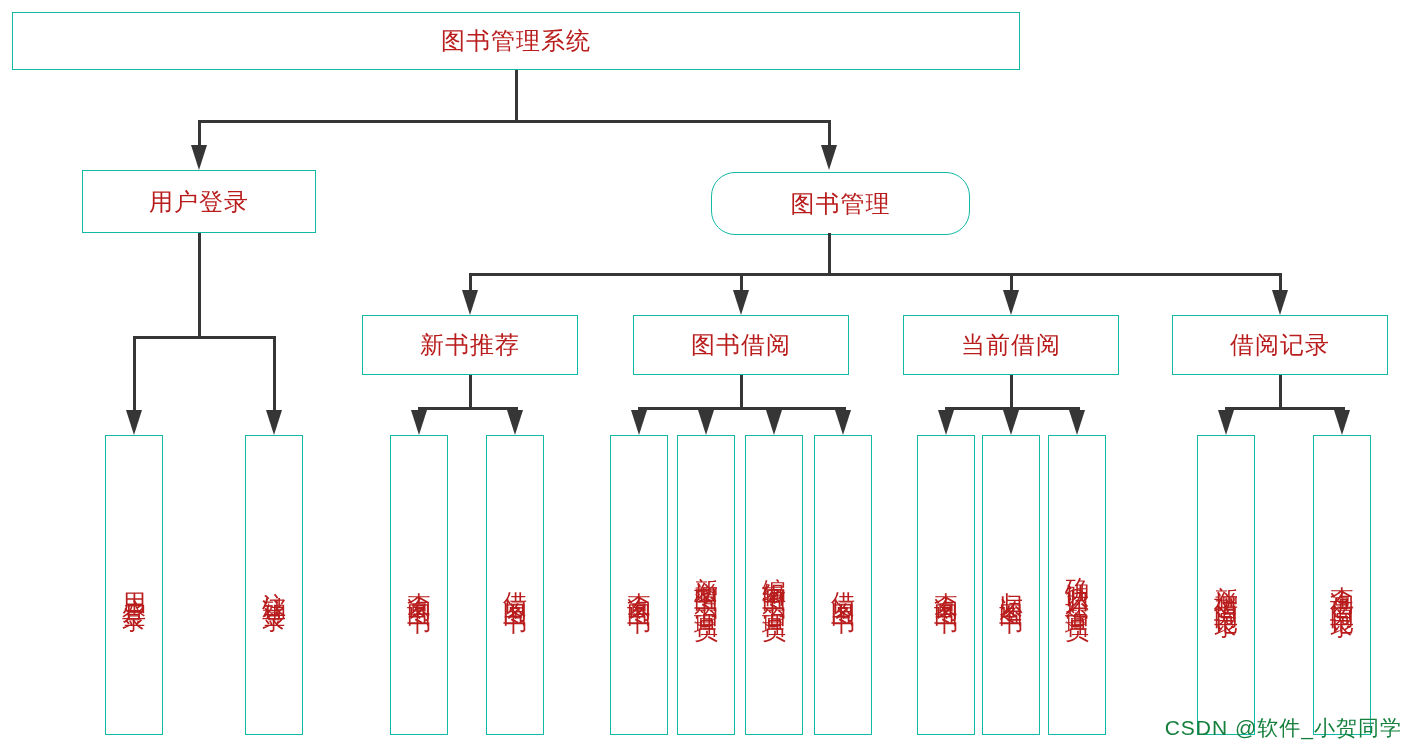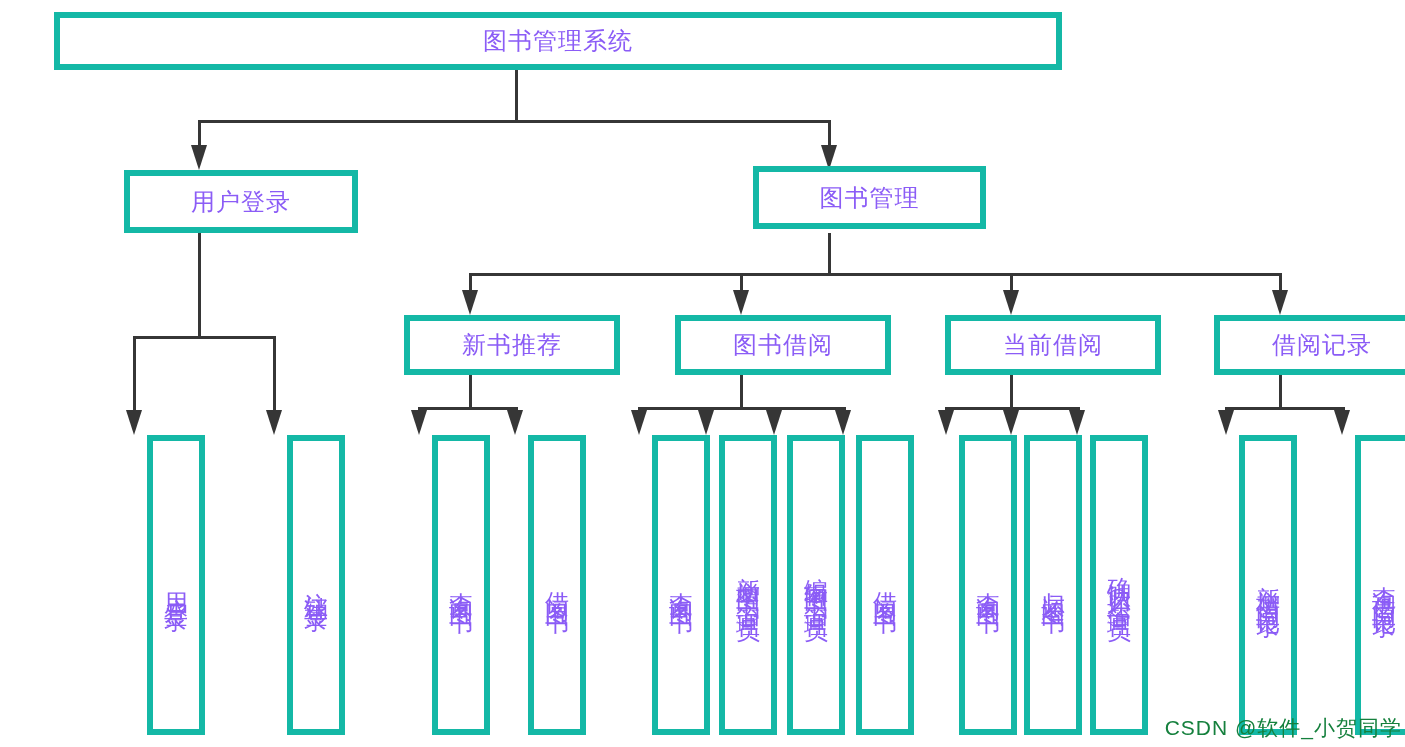--- a/index.html
+++ b/index.html
@@ -8,30 +8,29 @@
     width: 1405px;
     height: 747px;
     background: #ffffff;
     font-family: "Liberation Sans", "DejaVu Sans", sans-serif;
     color: #2e2e2e;
     overflow: hidden;
   }
   .box {
     position: absolute;
     background: #ffffff;
-    border: 6px solid #14b8a6;
+    border: 1px solid #14b8a6;
     box-sizing: border-box;
     display: flex;
     align-items: center;
     justify-content: center;
     font-size: 24px;
     letter-spacing: 1px;
-    color: #8b5cf6;
+    color: #b91c1c;
     white-space: nowrap;
-    margin-left: 42px;
   }
   .vbox {
     writing-mode: vertical-rl;
     text-orientation: mixed;
     font-size: 24px;
     letter-spacing: 6px;
     white-space: normal;
   }
   .line {
     position: absolute;
@@ -62,21 +61,21 @@
   <div class="box" style="left:12px; top:12px; width:1008px; height:58px;">图书管理系统</div>
 
   <div class="line" style="left:515px; top:70px; width:3px; height:53px;"></div>
   <div class="line" style="left:198px; top:120px; width:633px; height:3px;"></div>
   <div class="line" style="left:198px; top:120px; width:3px; height:28px;"></div>
   <div class="line" style="left:828px; top:120px; width:3px; height:28px;"></div>
   <div class="arr" style="left:191px; top:145px;"></div>
   <div class="arr" style="left:821px; top:145px;"></div>
 
   <div class="box" style="left:82px; top:170px; width:234px; height:63px;">用户登录</div>
-  <div class="box" style="left:711px; top:166px; width:233px; height:63px;">图书管理</div>
+  <div class="box" style="left:711px; top:172px; width:259px; height:63px;border-radius:24px;">图书管理</div>
 
   <div class="line" style="left:198px; top:233px; width:3px; height:106px;"></div>
   <div class="line" style="left:133px; top:336px; width:143px; height:3px;"></div>
   <div class="line" style="left:133px; top:336px; width:3px; height:78px;"></div>
   <div class="line" style="left:273px; top:336px; width:3px; height:78px;"></div>
   <div class="arr" style="left:126px; top:410px;"></div>
   <div class="arr" style="left:266px; top:410px;"></div>
 
   <div class="line" style="left:828px; top:233px; width:3px; height:43px;"></div>
   <div class="line" style="left:469px; top:273px; width:813px; height:3px;"></div>

